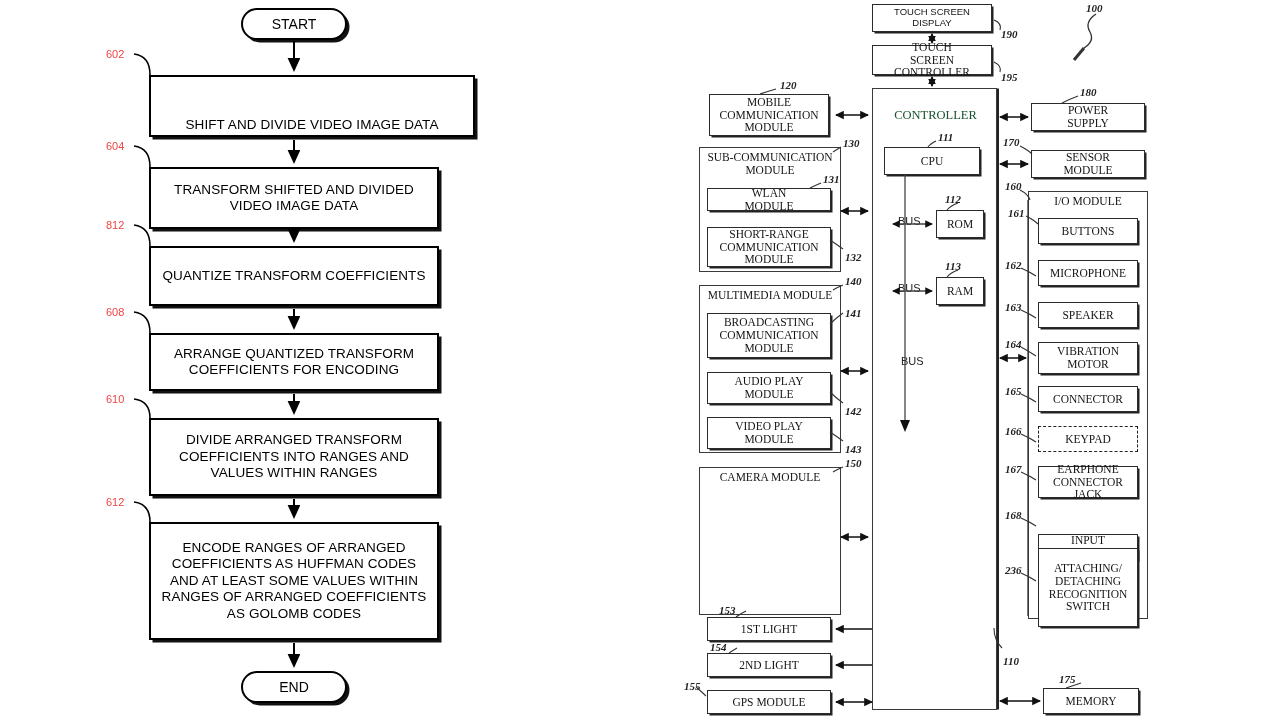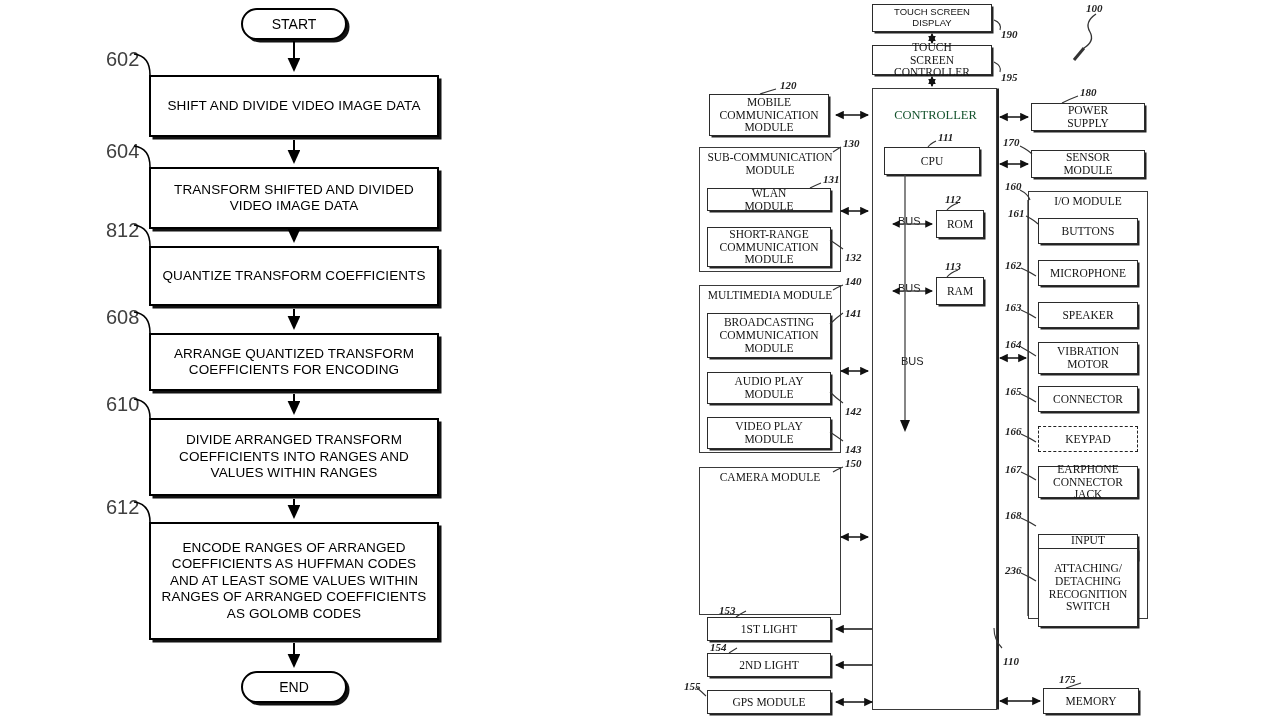--- a/index.html
+++ b/index.html
@@ -19,21 +19,21 @@
   }
   .fc-term{
     position:absolute;box-sizing:border-box;
     border:2px solid #000;background:#fff;border-radius:999px;
     display:flex;align-items:center;justify-content:center;
     font-family:"Liberation Sans",sans-serif;font-size:14px;
     box-shadow:3px 3px 0 -0.5px #111;
   }
   .ref-num{
     position:absolute;font-family:"Liberation Sans",sans-serif;
-    font-size:20px;color:#404040;white-space:nowrap;
+    font-size:11px;color:#ef4444;white-space:nowrap;
   }
 
   
   .bd-box{
     position:absolute;box-sizing:border-box;
     border:1.4px solid #2b2b2b;background:#fff;
     display:flex;align-items:center;justify-content:center;
     text-align:center;line-height:1.12;
     font-family:"Liberation Serif",serif;
     font-size:11.5px;color:#141414;
@@ -70,21 +70,21 @@
 <body>
 
 <div id="page">
 
   <div>
 
     <div class="fc-term" style="left:241px;top:8px;width:106px;height:32px;">
       <span>START</span>
     </div>
 
-    <div class="fc-box" style="left:149px;top:75px;width:290px;height:62px;">
+    <div class="fc-box" style="left:149px;top:75px;width:326px;height:62px;align-items:flex-end;">
       <span>SHIFT AND DIVIDE VIDEO IMAGE DATA</span>
     </div>
     <div class="ref-num" style="left:106px;top:48px;">602</div>
 
     <div class="fc-box" style="left:149px;top:167px;width:290px;height:62px;">
       <span>TRANSFORM SHIFTED AND DIVIDED VIDEO IMAGE DATA</span>
     </div>
     <div class="ref-num" style="left:106px;top:140px;">604</div>
 
     <div class="fc-box" style="left:149px;top:246px;width:290px;height:60px;">

